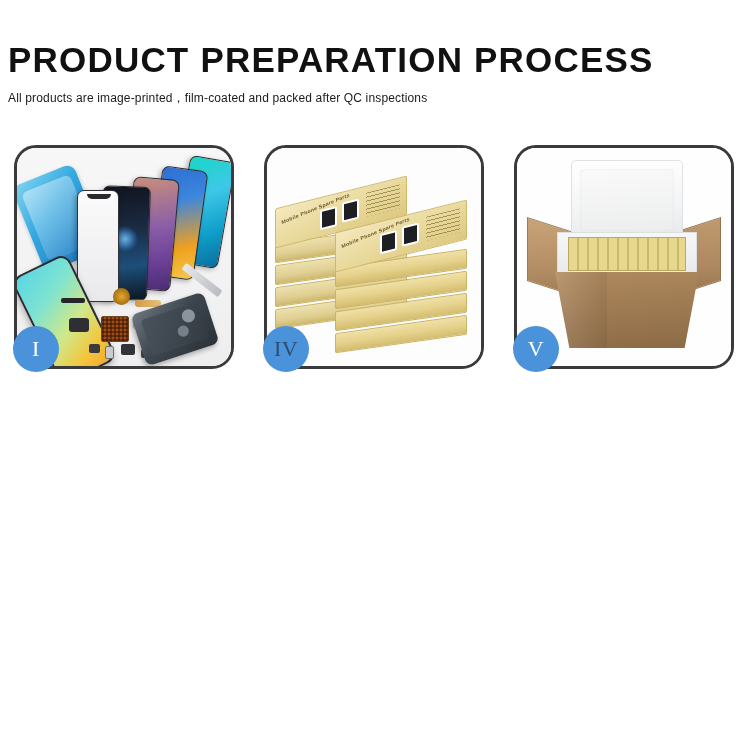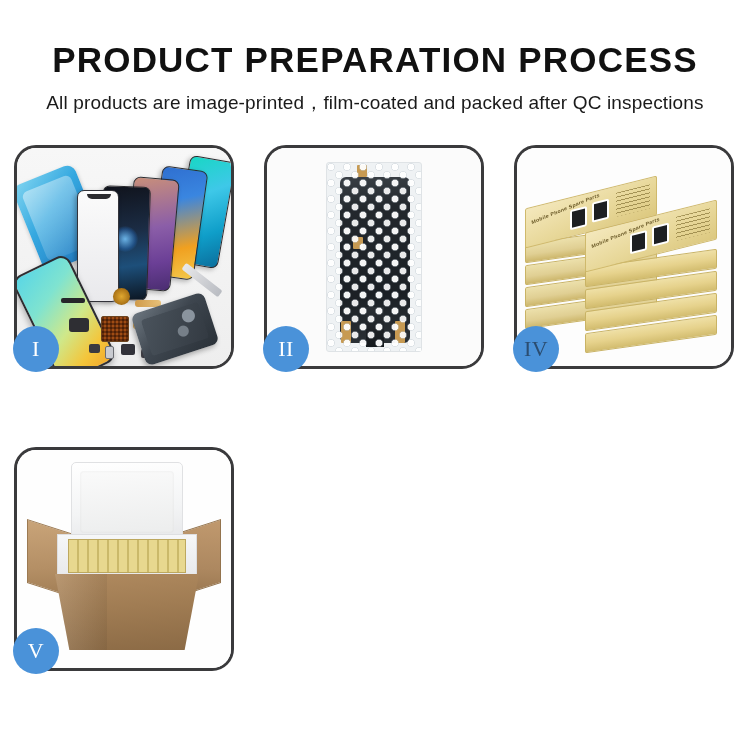--- a/index.html
+++ b/index.html
@@ -5,32 +5,32 @@
   * { box-sizing: border-box; margin: 0; padding: 0; }
   html, body {
     width: 750px; height: 750px;
     background: #ffffff;
     font-family: "Liberation Sans", sans-serif;
     overflow: hidden;
   }
   #page { position: relative; width: 750px; height: 750px; background: #fff; }
 
   
-  .header { text-align: center; padding-top: 42px; }
+  .header { text-align: left; padding-top: 42px; padding-left: 8px; }
   .title {
     font-size: 35px;
     font-weight: 700;
     letter-spacing: 1.2px;
     color: #111111;
     line-height: 1.05;
     font-family: "Liberation Sans", sans-serif;
   }
   .subtitle {
     margin-top: 11px;
-    font-size: 19px;
+    font-size: 12px;
     color: #1a1a1a;
     letter-spacing: 0.15px;
     font-family: "Liberation Sans", sans-serif;
   }
 
   
   .grid {
     position: absolute;
     left: 14px; top: 145px;
     width: 722px; height: 550px;
@@ -359,33 +359,20 @@
           <div class="pt sm3"></div>
           <div class="pt sm4"></div>
           <div class="pt sm5"></div>
         </div>
         <div class="chassis"></div>
         <div class="tweezer"></div>
       </div>
       <div class="badge">I</div>
     </div>
 
-    <div class="panel">
-      <div class="panel-inner p2">
-        <div class="bubble-bag">
-          <div class="screen-inside"></div>
-          <div class="tape tp1"></div>
-          <div class="tape tp2"></div>
-          <div class="tape tp3"></div>
-          <div class="tape tp4"></div>
-          <div class="bubble-tex"></div>
-        </div>
-      </div>
-      <div class="badge">II</div>
-    </div>
 
 
     <div class="panel">
       <div class="panel-inner p4">
         <div class="stack">
 
           <div class="sbox back" style="left:0px;  top:64px;"></div>
           <div class="sbox back" style="left:0px;  top:86px;"></div>
           <div class="sbox back" style="left:0px;  top:108px;"></div>
           <div class="sbox back" style="left:0px;  top:130px;"></div>

